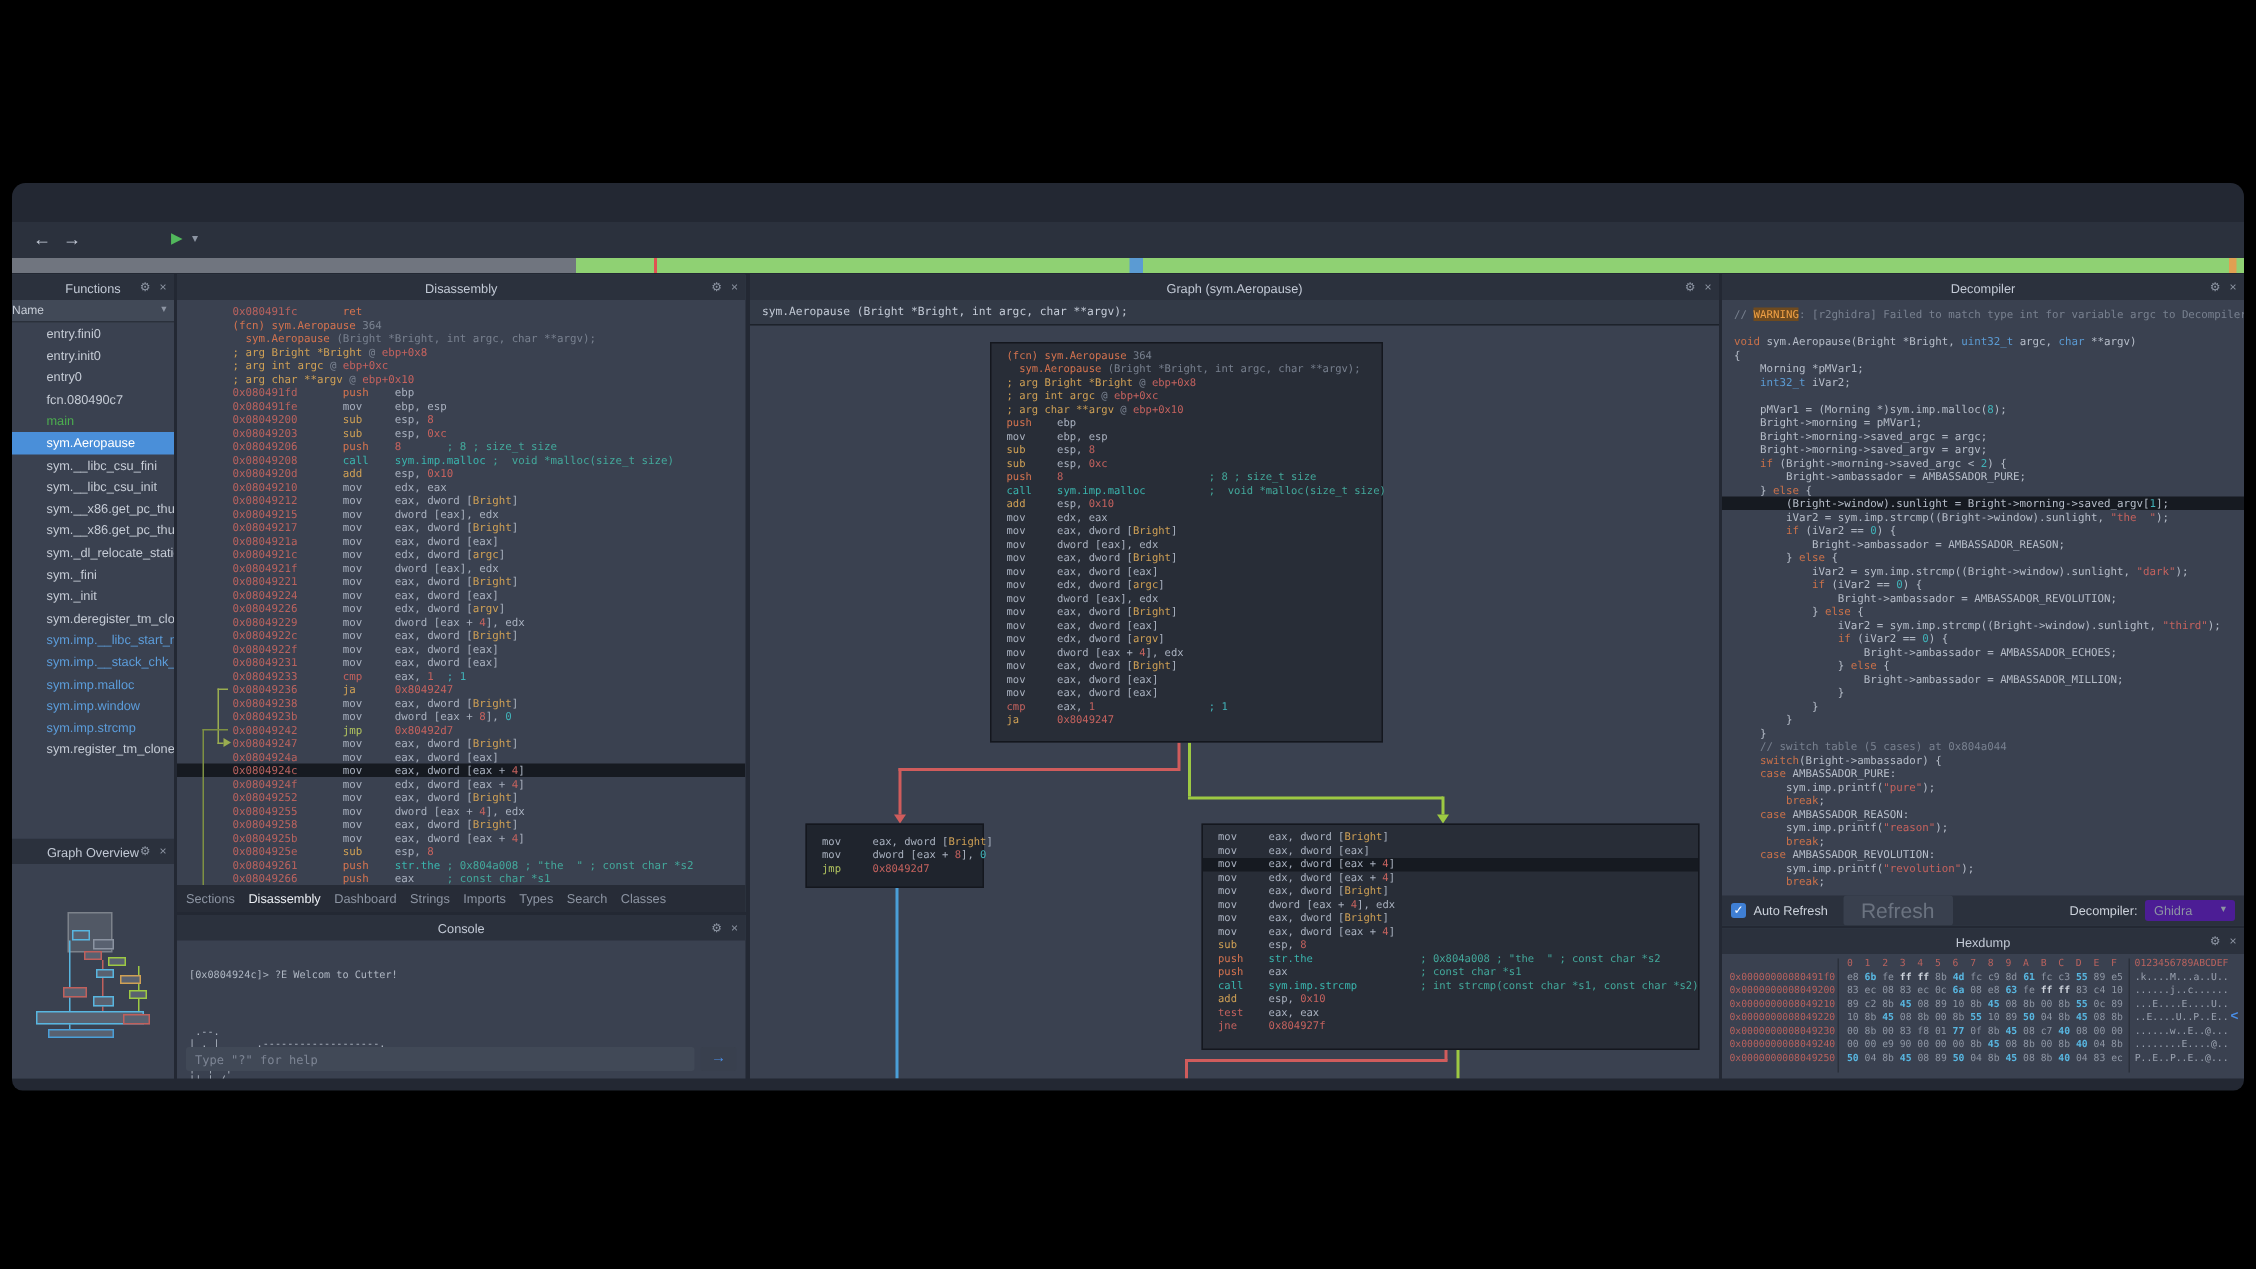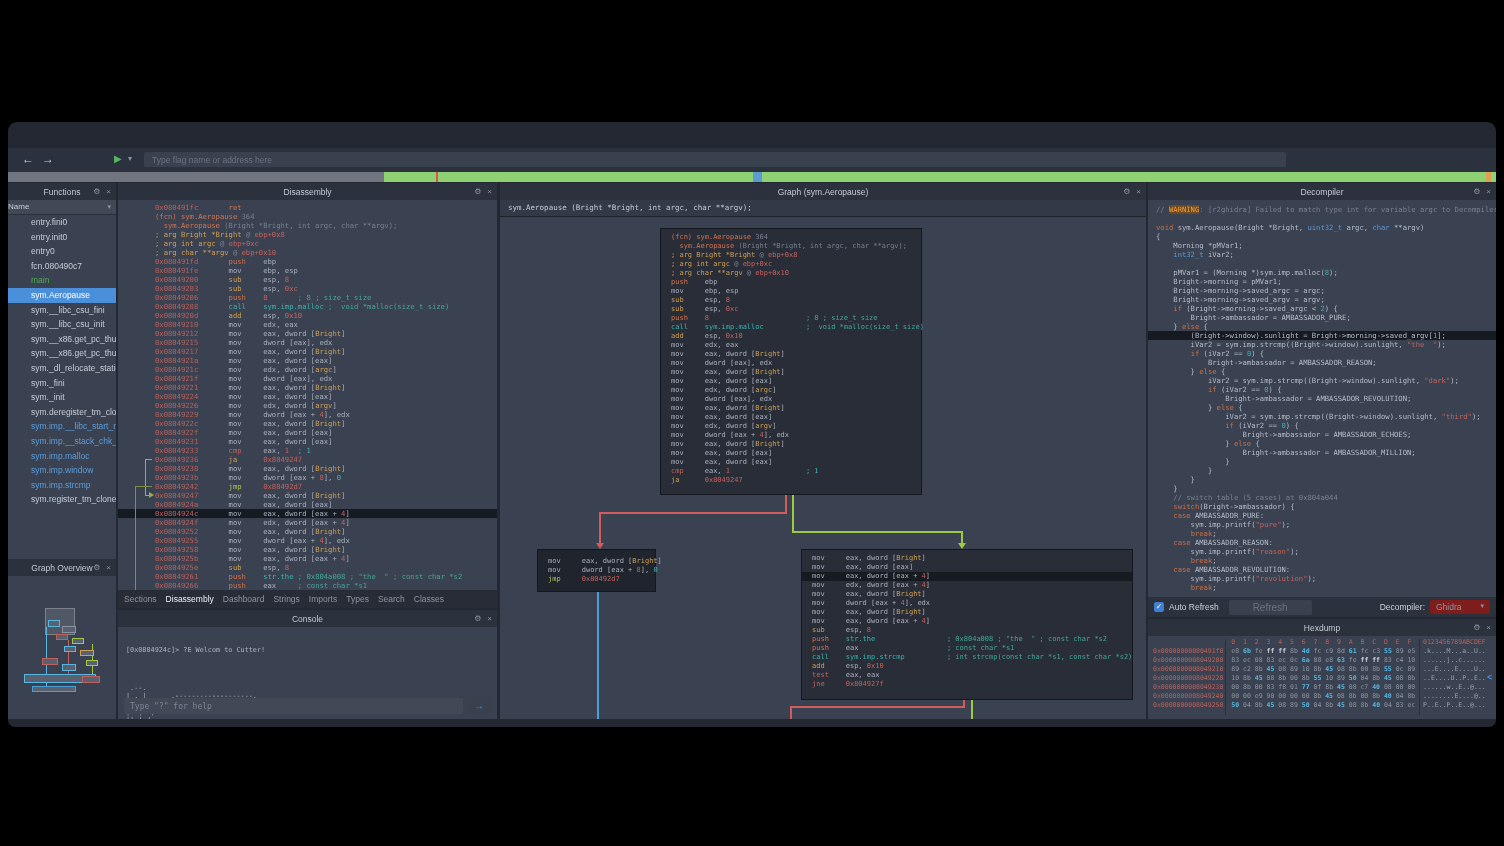--- a/index.html
+++ b/index.html
@@ -92,45 +92,44 @@
   .edge{position:absolute;}
   .arr-down{position:absolute;width:0;height:0;border-left:4px solid transparent;
     border-right:4px solid transparent;}
   
   .dec-code{position:absolute;top:17px;left:0;right:0;bottom:20px;padding-top:5px;overflow:hidden;}
   .dec-code .ln{padding-left:8px;}
   .dec-foot{position:absolute;left:0;right:0;bottom:0;height:20px;background:#2b313d;
     display:flex;align-items:center;font-size:8.5px;color:#ccd2db;padding:0 6px;}
   .chk{width:10px;height:10px;background:#3f7fd4;border-radius:2px;color:#fff;font-size:8px;
     line-height:10px;text-align:center;margin-right:5px;cursor:pointer;}
-  .btn-refresh{background:#39404e;color:#6b7380;border-radius:2px;font-size:10px;
-    padding:2px 24px;margin-left:10px;cursor:pointer;}
+  .btn-refresh{background:#39404e;color:#6b7380;border-radius:2px;font-size:14px;
+    padding:2px 12px;margin-left:10px;cursor:pointer;}
   .dec-right{margin-left:auto;display:flex;align-items:center;gap:5px;}
-  .dd{background:#7f1d1d;border-radius:2px;color:#8d95a3;font-size:8.5px;padding:2px 6px;
+  .dd{background:#4c1d95;border-radius:2px;color:#8d95a3;font-size:8.5px;padding:2px 6px;
     min-width:48px;cursor:pointer;}
   .dd .chev{float:right;font-size:7px;margin-left:8px;}
   
   .hex-code{position:absolute;top:19px;left:0;right:0;bottom:0;font-size:6.5px;line-height:9.2px;}
   .hex-code .ln{padding-left:5px;}
   .hex-div{position:absolute;top:20px;bottom:4px;width:1px;background:#2a303b;}
   .hex-cursor{position:absolute;color:#4a8fe8;font-weight:bold;font-size:9px;}
 </style>
 </head>
 <body>
 
 <div class="screen">
   <div class="window">
 
 
     <div class="toolbar">
       <span class="navarrow" style="left:14px">←</span>
       <span class="navarrow" style="left:34px">→</span>
       <span class="play-icon">▶</span>
       <span class="play-chev">▾</span>
-      <input class="addr-input" placeholder="Type flag name or address here" style="">
     </div>
 
     <div class="seekbar">
       <div class="seg" style="left:376px;width:1112px;background:#8fd173"></div>
       <div class="seg" style="left:428px;width:2px;background:#e05252"></div>
       <div class="seg" style="left:745px;width:9px;background:#5b9bd3"></div>
       <div class="seg" style="left:1478px;width:5px;background:#e0a052"></div>
     </div>
 
     <div class="panel" style="left:0;top:61px;width:108px;height:462px">

